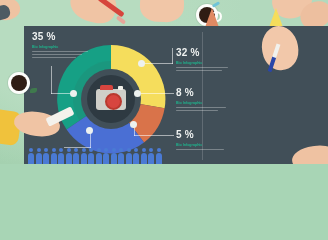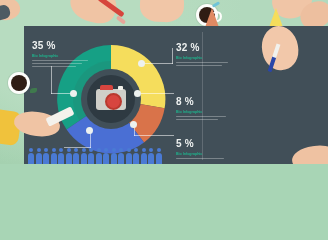--- a/index.html
+++ b/index.html
@@ -46,30 +46,30 @@
   
   .donut-wrap{position:absolute;left:28px;top:14px;width:118px;height:118px;}
   .donut{position:absolute;inset:0;}
   .hub{position:absolute;left:50%;top:50%;width:48px;height:48px;margin:-24px 0 0 -24px;border-radius:50%;background:#2e3a42;display:flex;align-items:center;justify-content:center;}
   .cam{position:relative;width:30px;height:21px;background:#cfcfc9;border-radius:3px;}
   .cam .top{position:absolute;left:4px;top:-4px;width:13px;height:5px;background:#d7453f;border-radius:2px 2px 0 0;}
   .cam .flash{position:absolute;right:3px;top:-3px;width:5px;height:4px;background:#f0f0ea;border-radius:1px;}
   .cam .lens{position:absolute;left:50%;top:50%;width:13px;height:13px;margin:-6.5px 0 0 -6.5px;border-radius:50%;background:#d7453f;border:2px solid #b9392f;}
 
   
-  .callout{position:absolute;color:#eef1f0;margin-top:9px;}
+  .callout{position:absolute;color:#eef1f0;}
   .pct{font-size:10px;font-weight:700;letter-spacing:.2px;line-height:1;}
   .sub{font-size:3.6px;font-weight:700;color:#1fb38c;margin-top:2.5px;line-height:1.35;}
   .lorem{margin-top:1.5px;}
   .lorem span{display:block;height:1.6px;background:rgba(255,255,255,.30);margin-bottom:1.3px;border-radius:1px;}
   .leader{position:absolute;background:rgba(255,255,255,.55);}
   .dot{position:absolute;width:7px;height:7px;border-radius:50%;background:#edf1ef;}
 
   .co-35{left:8px;top:6px;}
-  .co-32{left:152px;top:8px;}
+  .co-32{left:152px;top:22px;}
   .co-8{left:152px;top:62px;}
   .co-5{left:152px;top:104px;}
 
   
   .tri{position:absolute;width:0;height:0;}
   .tri.orange{left:186px;top:8px;border-left:26px solid transparent;border-right:26px solid transparent;border-bottom:72px solid #e08a63;}
   .tri.yellow{left:250px;top:8px;border-left:26px solid transparent;border-right:26px solid transparent;border-bottom:72px solid #f5dd5c;}
   .bluepen{position:absolute;left:270px;top:56px;width:4px;height:16px;background:#2a46a8;border-radius:1px;transform:rotate(18deg);z-index:41;}
   .bluepen:after{content:"";position:absolute;left:0;top:-13px;width:4px;height:14px;background:#f2f2ee;}
 

